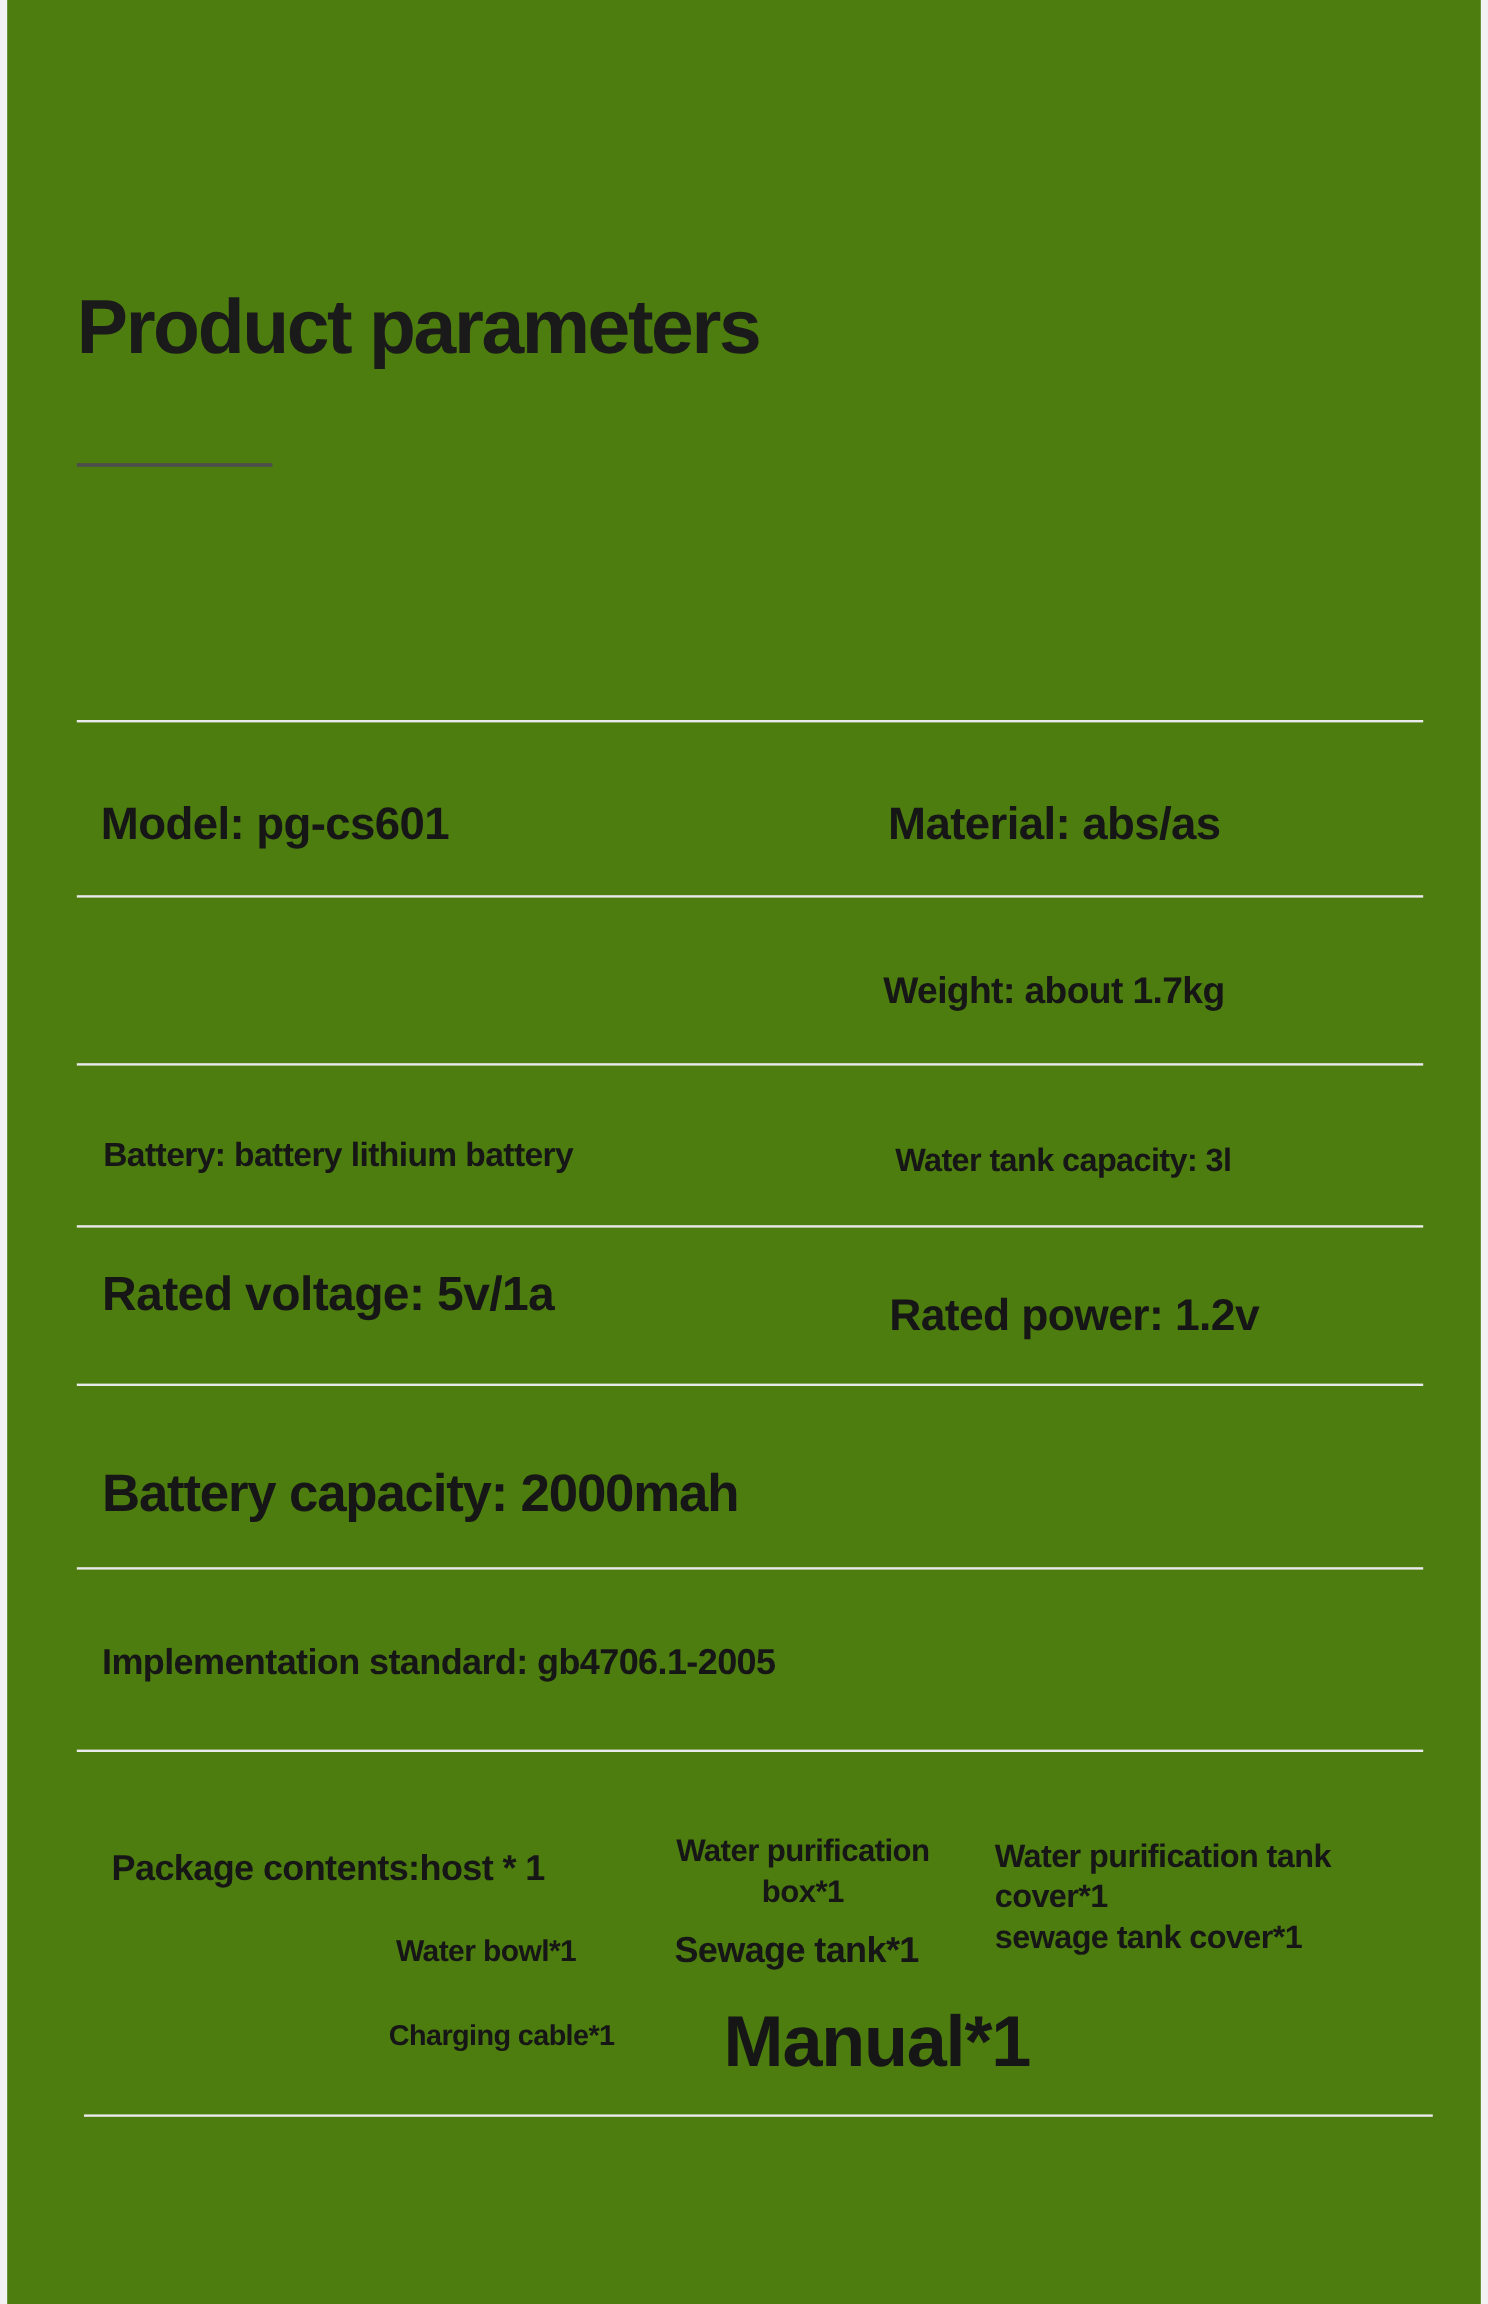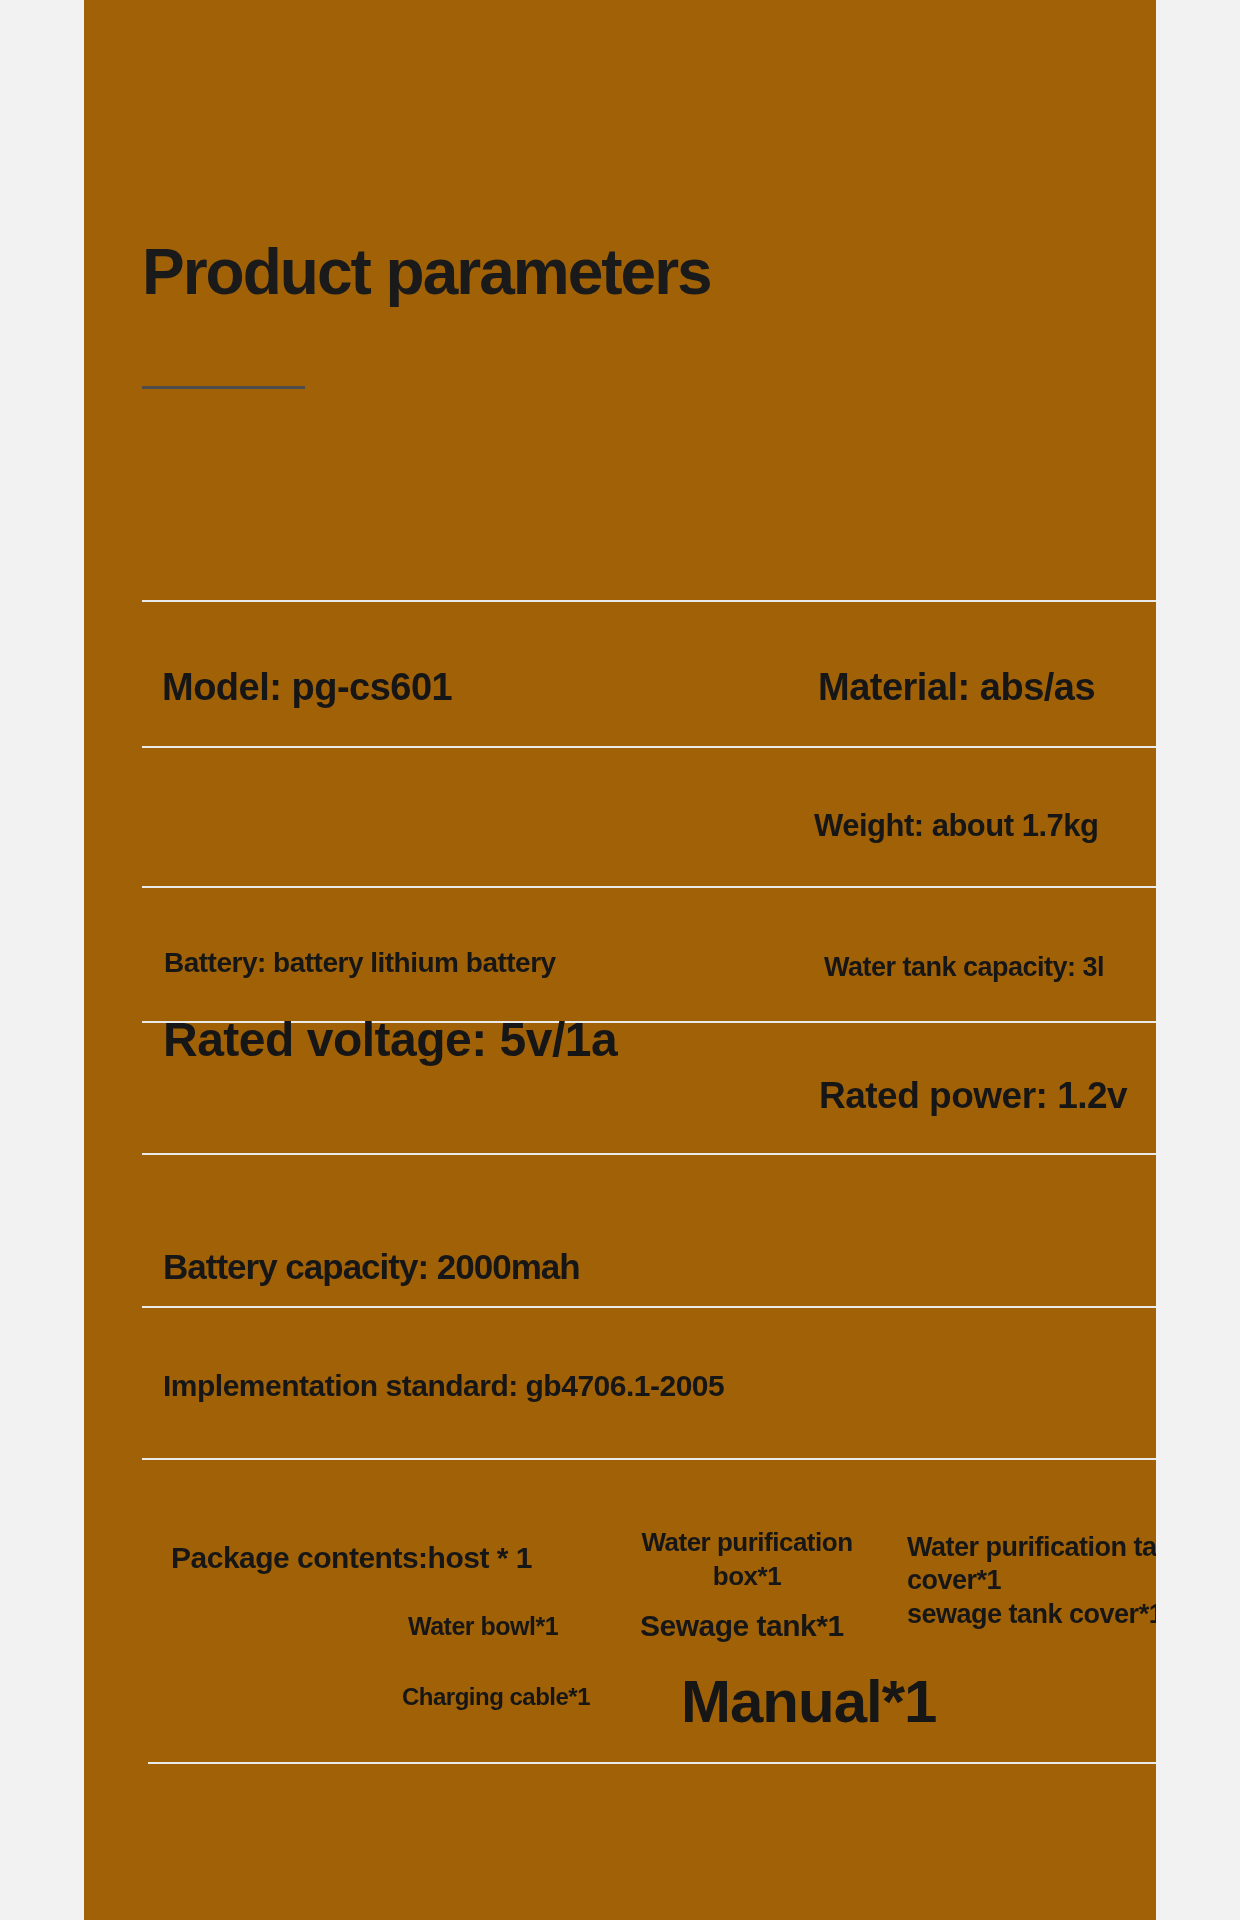--- a/index.html
+++ b/index.html
@@ -1,40 +1,40 @@
 <!DOCTYPE html>
 <html><head>
 <meta charset="utf-8">
 <style>
   html,body{margin:0;padding:0;background:#f2f2f2;}
   .canvas{
     position:relative;
-    width:1072px;height:1920px;
+    width:1228px;height:1920px;
     margin:0 auto;
-    background:#a16207;
+    background:#4d7c0f;
     font-family:"Liberation Sans","DejaVu Sans",sans-serif;
     color:#161616;
     overflow:hidden;
   }
   .abs{position:absolute;white-space:nowrap;line-height:1.15;}
   .b700{font-weight:700;}
   .b800{font-weight:800;}
   .divider{position:absolute;left:58px;width:1122px;height:2px;background:#eaeaea;}
   .title{left:58px;top:236px;font-size:64px;font-weight:800;letter-spacing:-2px;color:#1a1a1a;}
   .title-underline{position:absolute;left:58px;top:386px;width:163px;height:3px;background:#4d4d4d;}
   .spec-name{left:79px;top:535px;font-size:28px;letter-spacing:-0.5px;}
   .spec-model{left:78px;top:666px;font-size:38px;letter-spacing:-0.5px;}
   .spec-material{left:734px;top:666px;font-size:38px;letter-spacing:-0.5px;}
   .spec-size{left:79px;top:790px;font-size:52px;letter-spacing:-1px;}
   .spec-weight{left:730px;top:808px;font-size:31px;letter-spacing:-0.5px;}
   .spec-battery{left:80px;top:947px;font-size:28px;letter-spacing:-0.5px;}
   .spec-watertank{left:740px;top:952px;font-size:27px;letter-spacing:-0.5px;}
-  .spec-voltage{left:79px;top:1012px;font-size:48px;letter-spacing:-0.5px;}
+  .spec-voltage{left:79px;top:1056px;font-size:40px;letter-spacing:-0.5px;}
   .spec-power{left:735px;top:1075px;font-size:37px;letter-spacing:-0.5px;}
-  .spec-capacity{left:79px;top:1220px;font-size:35px;letter-spacing:-1px;margin-top:27px;}
+  .spec-capacity{left:79px;top:1220px;font-size:44px;letter-spacing:-1px;}
   .spec-applicable{left:728px;top:1216px;font-size:27px;letter-spacing:-0.5px;}
   .spec-standard{left:79px;top:1369px;font-size:30px;letter-spacing:-0.5px;}
   .pkg-label{left:87px;top:1541px;font-size:30px;letter-spacing:-0.5px;}
   .pkg-box{left:550px;top:1526px;width:226px;font-size:26px;white-space:normal;text-align:center;line-height:1.3;letter-spacing:-0.5px;}
   .pkg-tankcover{left:823px;top:1531px;width:312px;font-size:27px;white-space:normal;text-align:left;line-height:1.22;letter-spacing:-0.5px;}
   .pkg-sewagecover{left:823px;top:1599px;font-size:27px;letter-spacing:-0.5px;}
   .pkg-bowl{left:324px;top:1612px;font-size:25px;letter-spacing:-0.5px;}
   .pkg-sewagetank{left:556px;top:1609px;font-size:30px;letter-spacing:-0.5px;}
   .pkg-cable{left:318px;top:1683px;font-size:24px;letter-spacing:-0.5px;}
   .pkg-manual{left:597px;top:1667px;font-size:60px;letter-spacing:-1px;}

